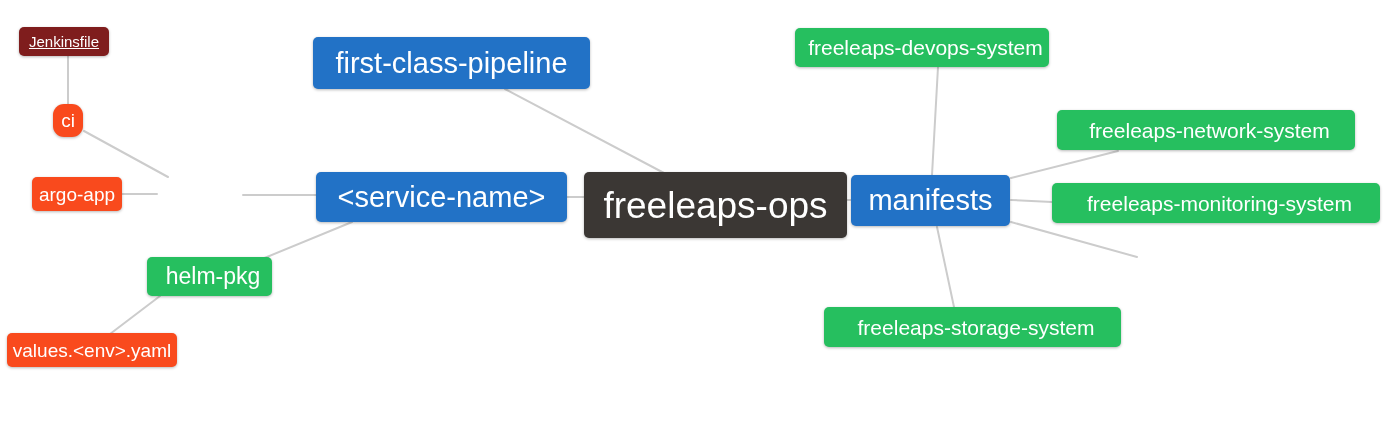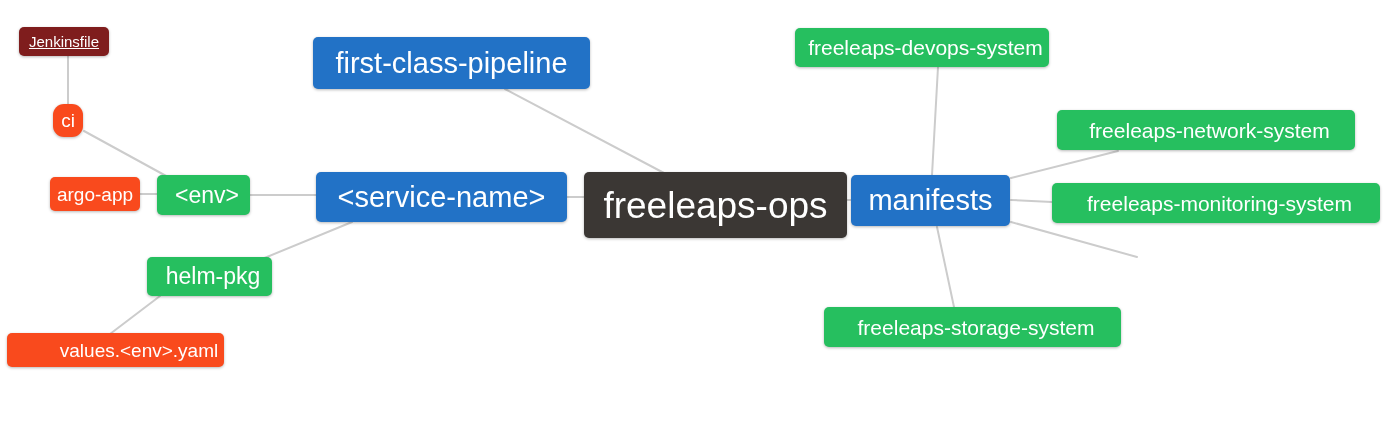--- a/index.html
+++ b/index.html
@@ -24,24 +24,24 @@
     user-select:none;
   }
   .lvl-root {background:#3b3734;}
   .lvl-blue {background:#2272c6;}
   .lvl-green{background:#26bf5f;padding-left:7px;}
   .lvl-red  {background:#f94a1d;}
   .lvl-amber{background:#7f1d1d;text-decoration:underline;}
 
   .n-jenkinsfile {left:19px;  top:27px;  width:90px;  height:29px; font-size:15px;}
   .n-ci          {left:53px;  top:104px; width:30px;  height:33px; font-size:19px;border-radius:11px;}
-  .n-argo-app    {left:32px;  top:177px; width:90px;  height:34px; font-size:19px;margin-left:18px;}
+  .n-argo-app    {left:32px;  top:177px; width:90px;  height:34px; font-size:19px;}
   .n-env         {left:157px; top:175px; width:86px;  height:40px; font-size:23px;}
   .n-helm-pkg    {left:147px; top:257px; width:118px; height:39px; font-size:23px;}
-  .n-values      {left:7px;   top:333px; width:170px; height:34px; font-size:19px;padding-left:47px;}
+  .n-values      {left:7px;   top:333px; width:170px; height:34px; font-size:19px;}
   .n-pipeline    {left:313px; top:37px;  width:277px; height:52px; font-size:29px;text-align:right;}
   .n-service     {left:316px; top:172px; width:251px; height:50px; font-size:29px;}
   .n-root        {left:584px; top:172px; width:263px; height:66px; font-size:37px;}
   .n-manifests   {left:851px; top:175px; width:159px; height:51px; font-size:29px;}
   .n-devops      {left:795px; top:28px;  width:247px; height:39px; font-size:21px;}
   .n-network     {left:1057px;top:110px; width:291px; height:40px; font-size:21px;}
   .n-monitoring  {left:1052px;top:183px; width:321px; height:40px; font-size:21px;}
   .n-controls    {left:1062px;top:257px; width:293px; height:40px; font-size:21px;}
   .n-storage     {left:815px; top:307px; width:290px; height:40px; font-size:21px;margin-left:9px;}
 </style>
@@ -63,21 +63,20 @@
     <line x1="938" y1="67" x2="932" y2="175"></line>
     <line x1="1011" y1="178" x2="1118" y2="151"></line>
     <line x1="1011" y1="200" x2="1052" y2="202"></line>
     <line x1="1011" y1="222" x2="1137" y2="257"></line>
     <line x1="937" y1="227" x2="954" y2="307"></line>
   </svg>
 
   <div class="node lvl-amber n-jenkinsfile">Jenkinsfile</div>
   <div class="node lvl-red   n-ci">ci</div>
   <div class="node lvl-red   n-argo-app">argo-app</div>
-  <div class="node lvl-green n-env">&lt;env&gt;</div>
   <div class="node lvl-green n-helm-pkg">helm-pkg</div>
   <div class="node lvl-red   n-values">values.&lt;env&gt;.yaml</div>
   <div class="node lvl-blue  n-pipeline">first-class-pipeline</div>
   <div class="node lvl-blue  n-service">&lt;service-name&gt;</div>
   <div class="node lvl-root  n-root">freeleaps-ops</div>
   <div class="node lvl-blue  n-manifests">manifests</div>
   <div class="node lvl-green n-devops">freeleaps-devops-system</div>
   <div class="node lvl-green n-network">freeleaps-network-system</div>
   <div class="node lvl-green n-monitoring">freeleaps-monitoring-system</div>
   <div class="node lvl-green n-storage">freeleaps-storage-system</div>

